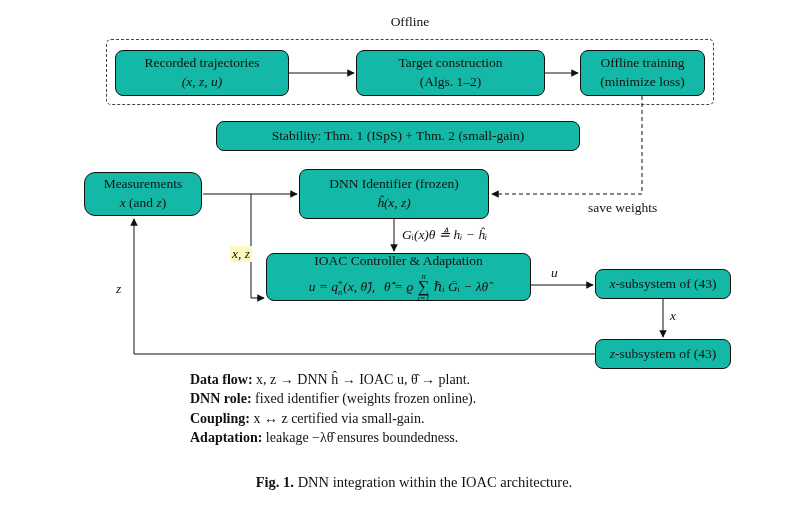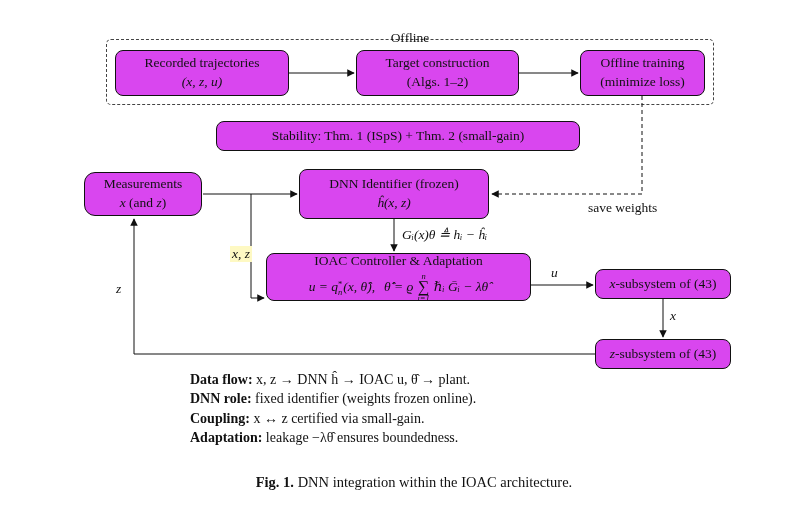--- a/index.html
+++ b/index.html
@@ -4,21 +4,21 @@
 <style>
   * { margin:0; padding:0; box-sizing:border-box; }
   html,body { width:792px; height:530px; background:#ffffff; overflow:hidden;
     font-family:"Liberation Serif","DejaVu Serif",serif; color:#111; }
   .fig { position:relative; width:792px; height:530px; background:#fff; }
 
   .wires { position:absolute; left:0; top:0; z-index:1; }
 
   .dash-group { position:absolute; z-index:0; border:1px dashed #444; border-radius:5px; }
 
-  .box { position:absolute; z-index:2; background:#d946ef; border:1px solid #111;
+  .box { position:absolute; z-index:2; background:#14b8a6; border:1px solid #111;
     border-radius:8px; display:flex; flex-direction:column; align-items:center;
     justify-content:center; text-align:center; font-size:13.5px; line-height:1.38;
     white-space:nowrap; }
   .box.square { border-radius:11px; }
   .box.row-box { flex-direction:row; }
 
   .lbl { position:absolute; z-index:3; font-size:13.5px; white-space:nowrap; }
   .lbl.onwire { background:#fef9c3; padding:0 2px; }
 
   .mi { font-style:italic; }
@@ -29,21 +29,21 @@
   .gap { display:inline-block; width:9px; }
 
   .scripts { display:inline-flex; flex-direction:column; align-items:flex-start;
     line-height:1; font-size:8.5px; margin-right:1px; transform:translateY(1px); }
   .scripts .s-sup { height:8px; }
 
   .sum { display:inline-flex; flex-direction:column; align-items:center; line-height:1; margin:0 4px; }
   .sum .lim { font-size:8.5px; }
   .sum .sigma { font-size:16px; line-height:0.85; font-style:normal; }
 
-  .offline-label { position:absolute; z-index:3; text-align:center; font-size:13.5px;margin-top:16px; }
+  .offline-label { position:absolute; z-index:3; text-align:center; font-size:13.5px; }
 
   .notes { position:absolute; left:190px; top:370px; z-index:2; font-size:14px; line-height:1.38; }
   .notes b { font-weight:bold; }
 
   .caption { position:absolute; left:0; right:0; top:474px; z-index:2; text-align:center; font-size:14.5px;padding-left:36px; }
   .caption b { font-weight:bold; }
 </style>
 </head>
 <body>
 
@@ -67,21 +67,21 @@
   </svg>
 
   <div class="offline-label" style="left:106px; top:14px; width:608px;">Offline</div>
   <div class="dash-group" style="left:106px; top:39px; width:608px; height:66px;"></div>
 
   <div class="box" style="left:115px; top:50px; width:174px; height:46px;">
     <div>Recorded trajectories</div>
     <div class="mi">(x, z, u)</div>
   </div>
 
-  <div class="box" style="left:356px; top:50px; width:163px; height:46px;">
+  <div class="box" style="left:356px; top:50px; width:189px; height:46px;">
     <div>Target construction</div>
     <div>(Algs. 1–2)</div>
   </div>
 
   <div class="box" style="left:580px; top:50px; width:125px; height:46px;">
     <div>Offline training</div>
     <div>(minimize loss)</div>
   </div>
 
   <div class="box" style="left:216px; top:121px; width:364px; height:30px;">

